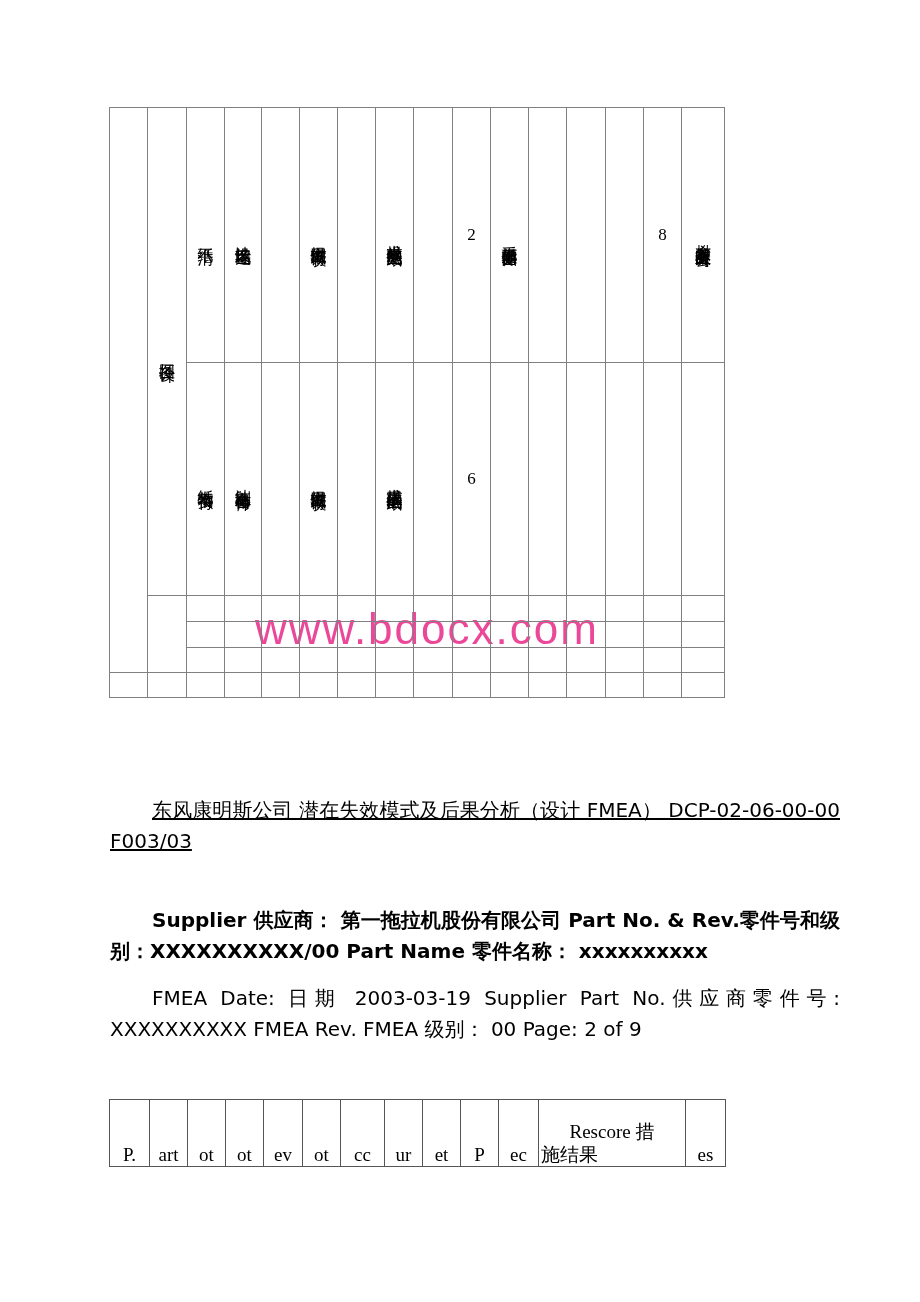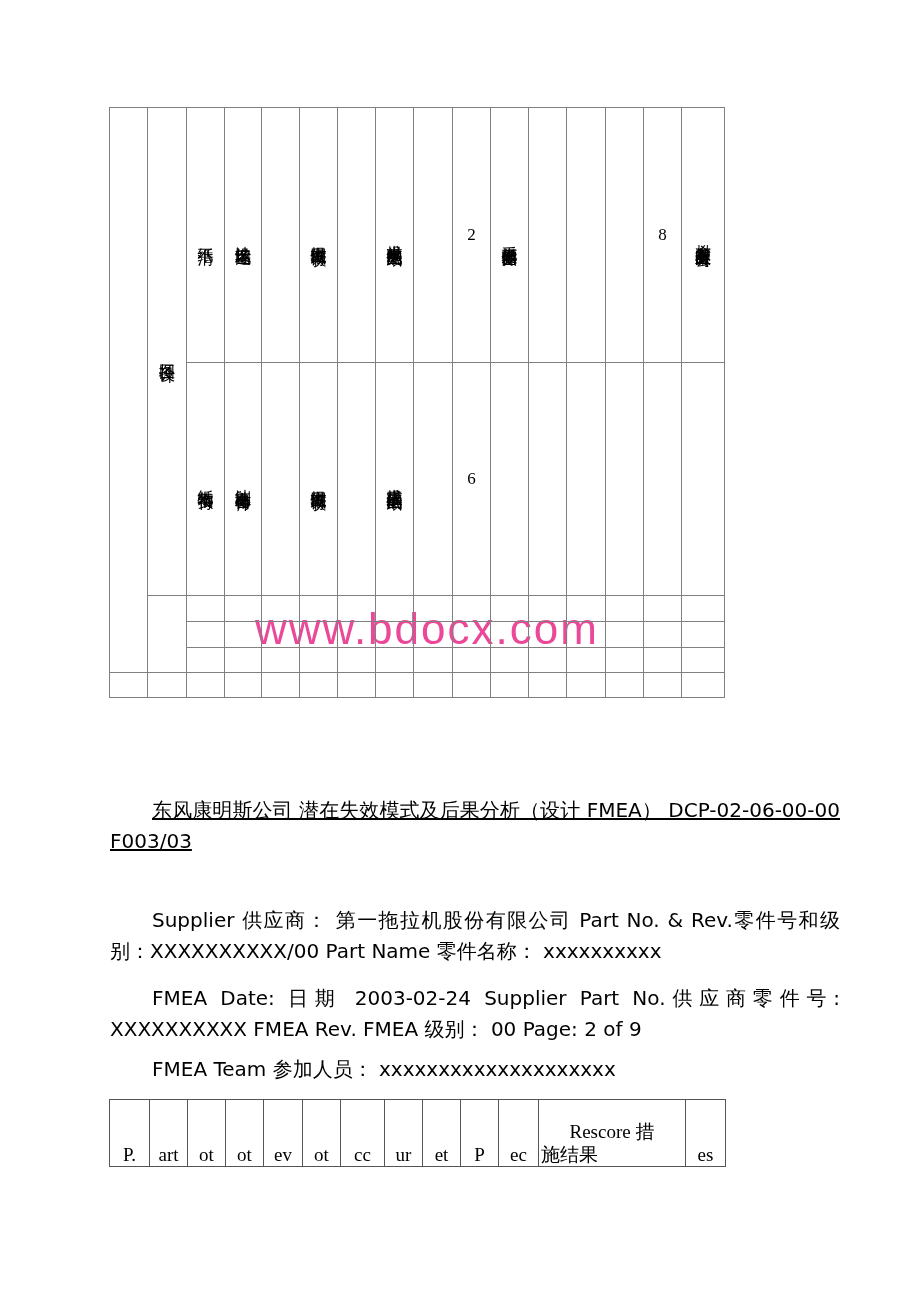--- a/index.html
+++ b/index.html
@@ -84,21 +84,21 @@
   .para {
     position: absolute;
     font-size: 20px;
     line-height: 1.55;
     text-align: justify;
     color: #000;
   }
   .para .ind { display: inline-block; width: 42px; }
 
   #para-title   { left: 110px; top: 795px;  width: 730px; text-decoration: underline; }
-  #para-supplier{ left: 110px; top: 905px;  width: 730px; }
+  #para-supplier{ left: 110px; top: 905px;  width: 730px; font-weight: bold; }
   #para-date    { left: 110px; top: 983px;  width: 730px; }
   #para-team    { left: 110px; top: 1054px; width: 730px; }
 
   
   .bottom-table-wrap {
     position: absolute;
     left: 109px;
     top: 1099px;
     z-index: 2;
   }
@@ -292,23 +292,22 @@
             <td></td>
       </tr>
     </tbody>
       </table>
   </div>
 
   <div class="para" id="para-title"><span class="ind"></span><span class="cjk">东风康明斯公司 潜在失效模式及后果分析（设计 FMEA） DCP-02-06-00-00 F003/03</span></div>
 
   <div class="para" id="para-supplier"><span class="ind"></span><span class="cjk">Supplier 供应商： 第一拖拉机股份有限公司 Part No. &amp; Rev.零件号和级别：XXXXXXXXXX/00 Part Name 零件名称： xxxxxxxxxx</span></div>
 
-  <div class="para" id="para-date"><span class="ind"></span><span class="cjk">FMEA Date: 日期 2003-02-24  Supplier Part No.供应商零件号: XXXXXXXXXX  FMEA Rev. FMEA 级别： 00  Page:  2  of  9</span></div>
-
-  <div class="para" id="para-team"><span class="ind"></span><span class="cjk">FMEA Team 参加人员： xxxxxxxxxxxxxxxxxxxx</span></div>
+  <div class="para" id="para-date"><span class="ind"></span><span class="cjk">FMEA Date: 日期 2003-03-19  Supplier Part No.供应商零件号: XXXXXXXXXX  FMEA Rev. FMEA 级别： 00  Page:  2  of  9</span></div>
+
 
   <div class="bottom-table-wrap">
     <table class="grid2">
       <colgroup>
         <col style="width:40px">
           <col style="width:38px">
           <col style="width:38px">
           <col style="width:38px">
         <col style="width:39px">
           <col style="width:38px">

